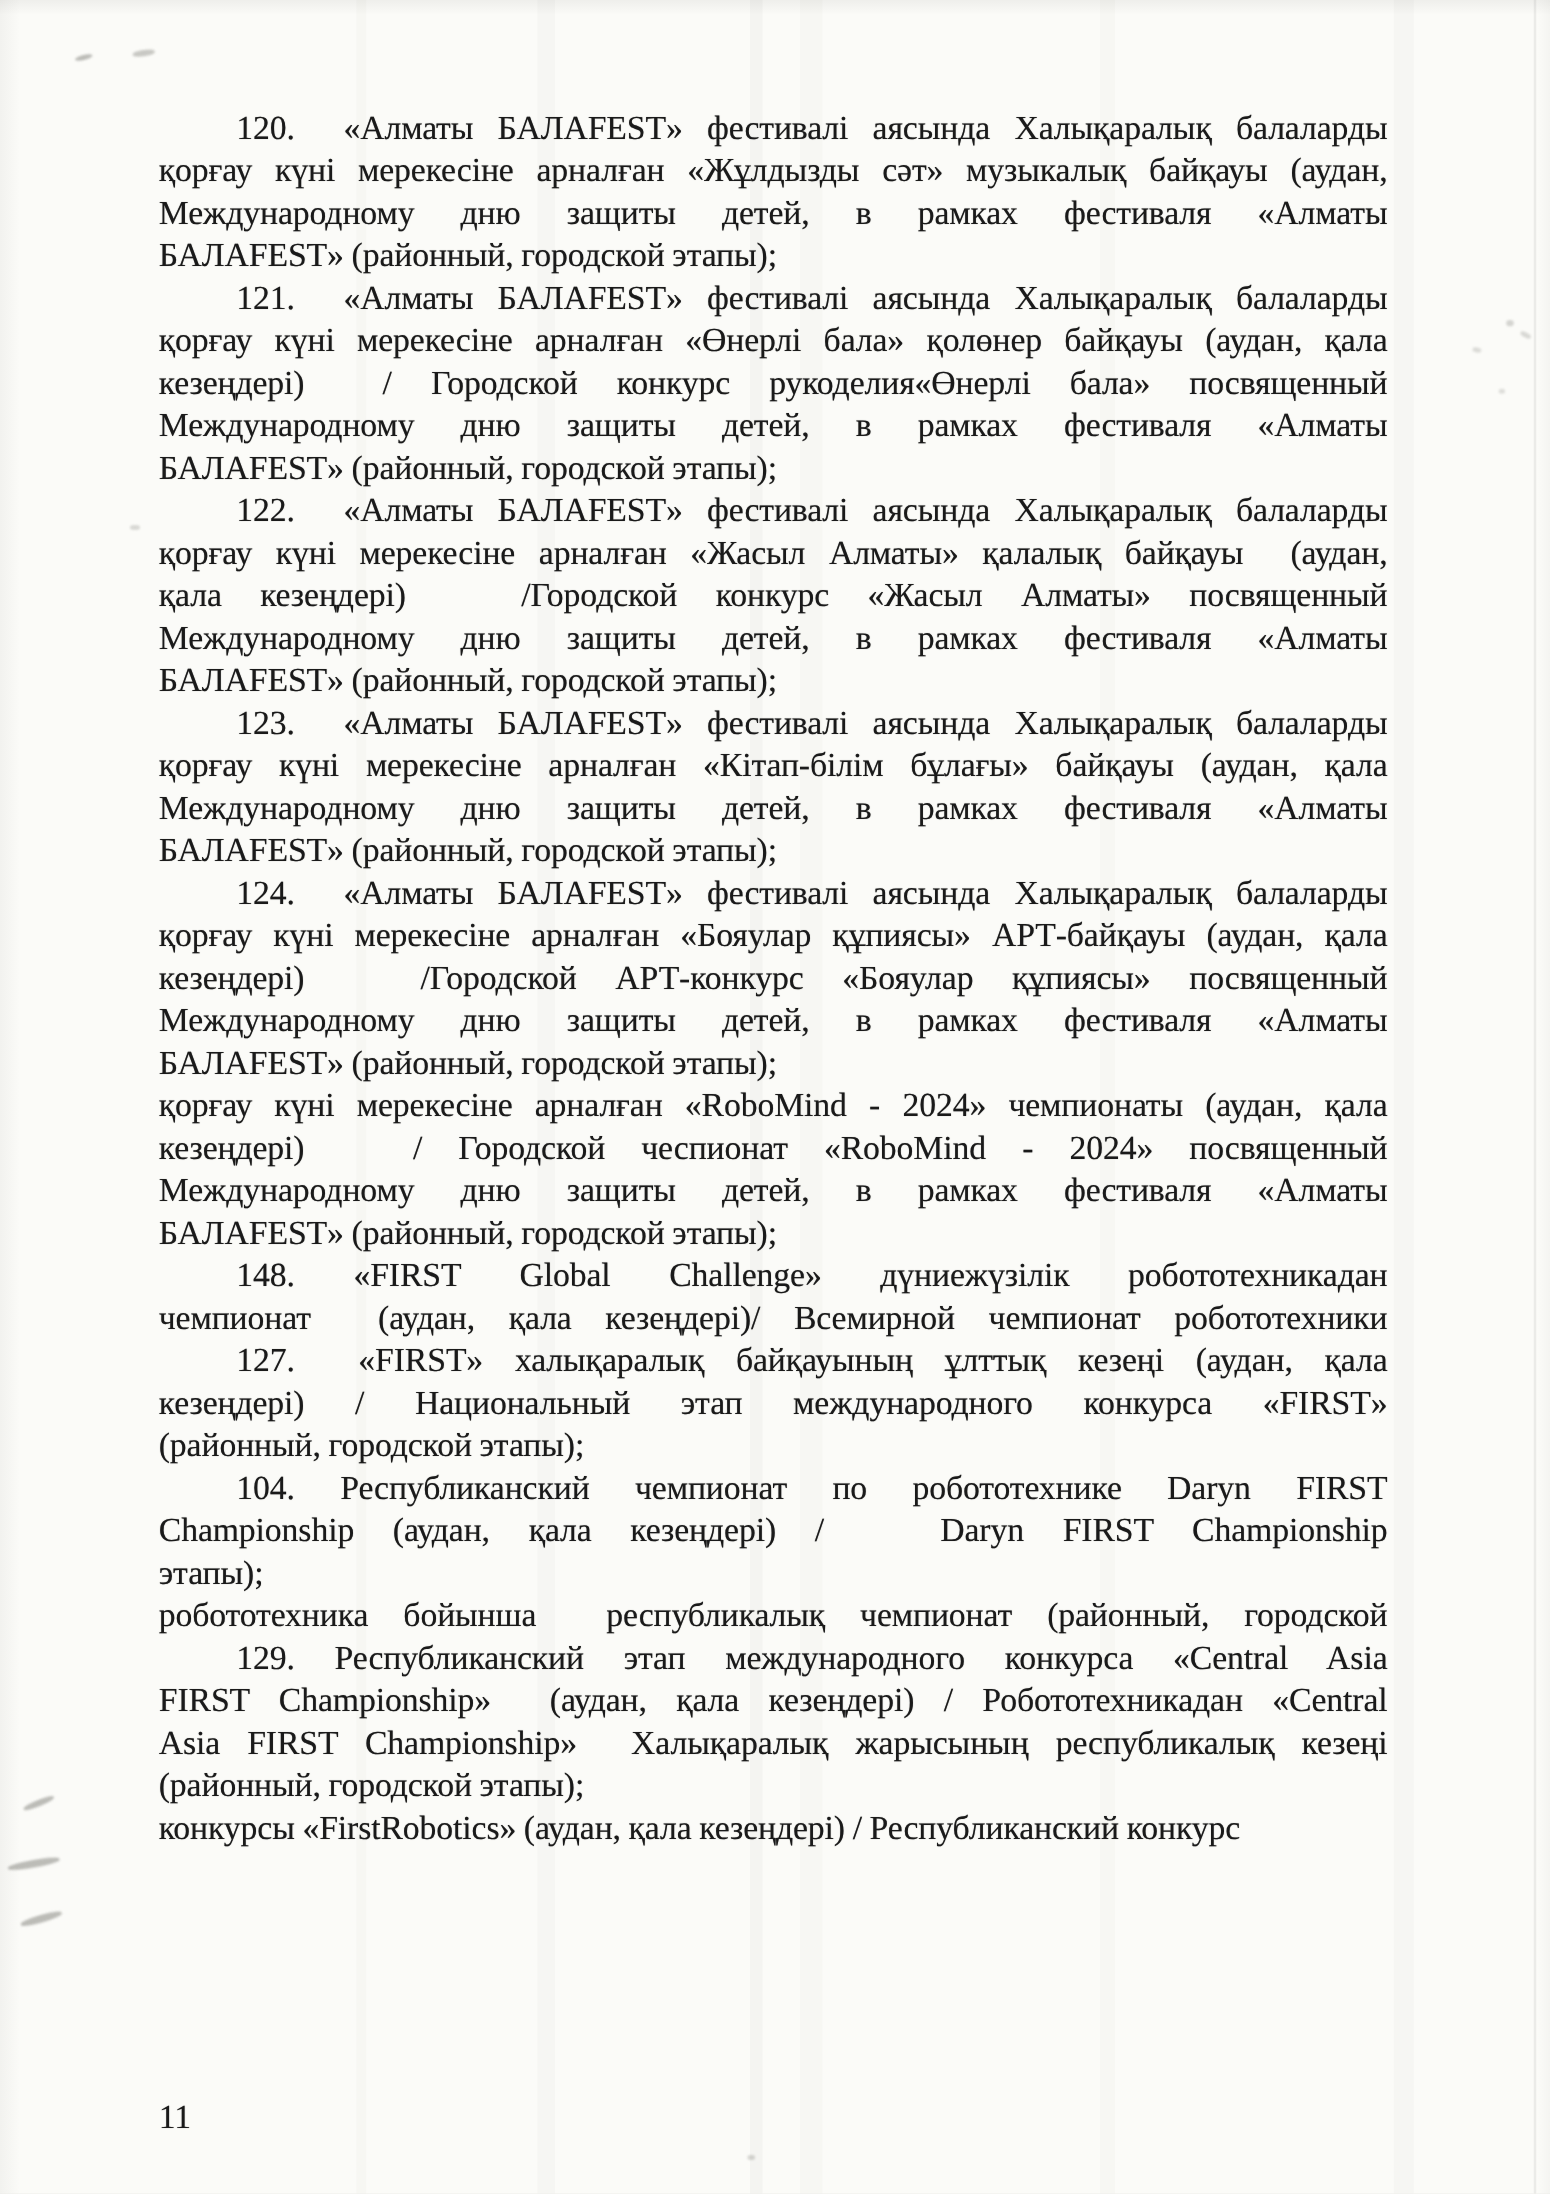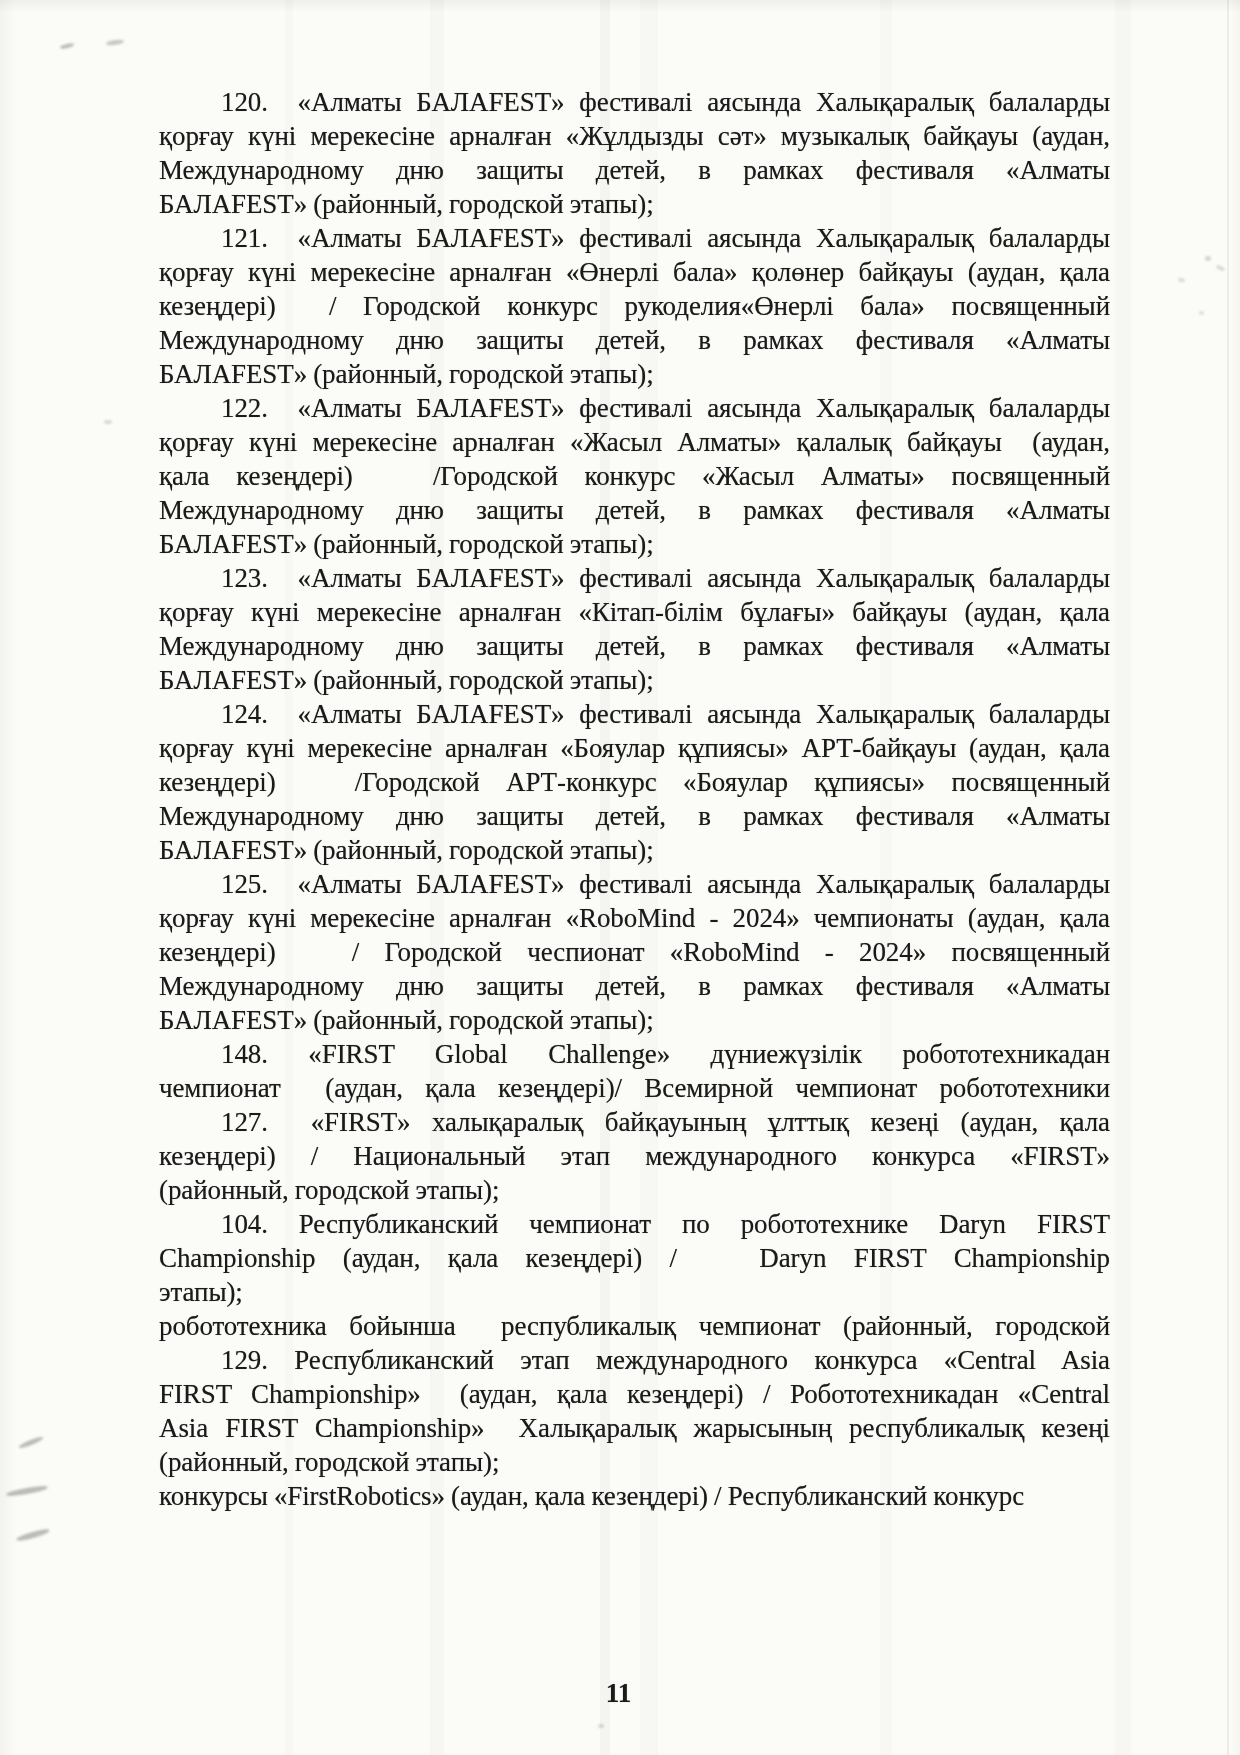--- a/index.html
+++ b/index.html
@@ -38,28 +38,27 @@
   .m10{left:16px; top:1532px; width:34px;height:6px;transform:rotate(-16deg);}
   .m11{left:598px;top:1724px; width:6px; height:4px;opacity:.6;}
   
   .textblock{
     position:absolute;left:127px;top:85px;width:983px;
     font-size:27px;line-height:34px;color:#1a1a1a;
     letter-spacing:-0.1px;word-spacing:-0.5px;
     text-shadow:0 0 0.7px rgba(25,25,25,0.55);
   }
   .para{margin:0;}
-  .line{text-align:justify;text-align-last:justify;white-space:normal;margin-left:32px;}
+  .line{text-align:justify;text-align-last:justify;white-space:normal;}
   .line.last{text-align-last:left;}
   .line.first{text-indent:62px;}
   .pagenum{
     position:absolute;left:127px;top:1676px;width:983px;
-    font-size:27px;line-height:34px;color:#1a1a1a;text-align:center;
+    font-size:27px;line-height:34px;color:#1a1a1a;text-align:left;
     text-shadow:0 0 0.7px rgba(25,25,25,0.55);
-    font-weight:bold;
   }
 </style>
 </head>
 <body>
 
 <div class="page">
   <div class="streak s1"></div>
   <div class="streak s2"></div>
   <div class="streak s3"></div>
   <div class="streak s4"></div>
@@ -107,21 +106,20 @@
         <div class="line last">БАЛАFEST» (районный, городской этапы);</div>
       </div>
       <div class="para">
         <div class="line first">124.&nbsp; «Алматы БАЛАFEST» фестивалі аясында Халықаралық балаларды</div>
         <div class="line">қорғау күні мерекесіне арналған «Бояулар құпиясы» АРТ-байқауы (аудан, қала</div>
         <div class="line">кезеңдері)&nbsp;&nbsp; /Городской АРТ-конкурс «Бояулар құпиясы» посвященный</div>
         <div class="line">Международному дню защиты детей, в рамках фестиваля «Алматы</div>
         <div class="line last">БАЛАFEST» (районный, городской этапы);</div>
       </div>
       <div class="para">
-        <div class="line first">125.&nbsp; «Алматы БАЛАFEST» фестивалі аясында Халықаралық балаларды</div>
         <div class="line">қорғау күні мерекесіне арналған «RoboMind - 2024» чемпионаты (аудан, қала</div>
         <div class="line">кезеңдері)&nbsp;&nbsp; / Городской чеспионат «RoboMind - 2024» посвященный</div>
         <div class="line">Международному дню защиты детей, в рамках фестиваля «Алматы</div>
         <div class="line last">БАЛАFEST» (районный, городской этапы);</div>
       </div>
       <div class="para">
         <div class="line first">148. «FIRST Global Challenge» дүниежүзілік робототехникадан</div>
         <div class="line">чемпионат&nbsp; (аудан, қала кезеңдері)/ Всемирной чемпионат робототехники</div>
       </div>
       <div class="para">

